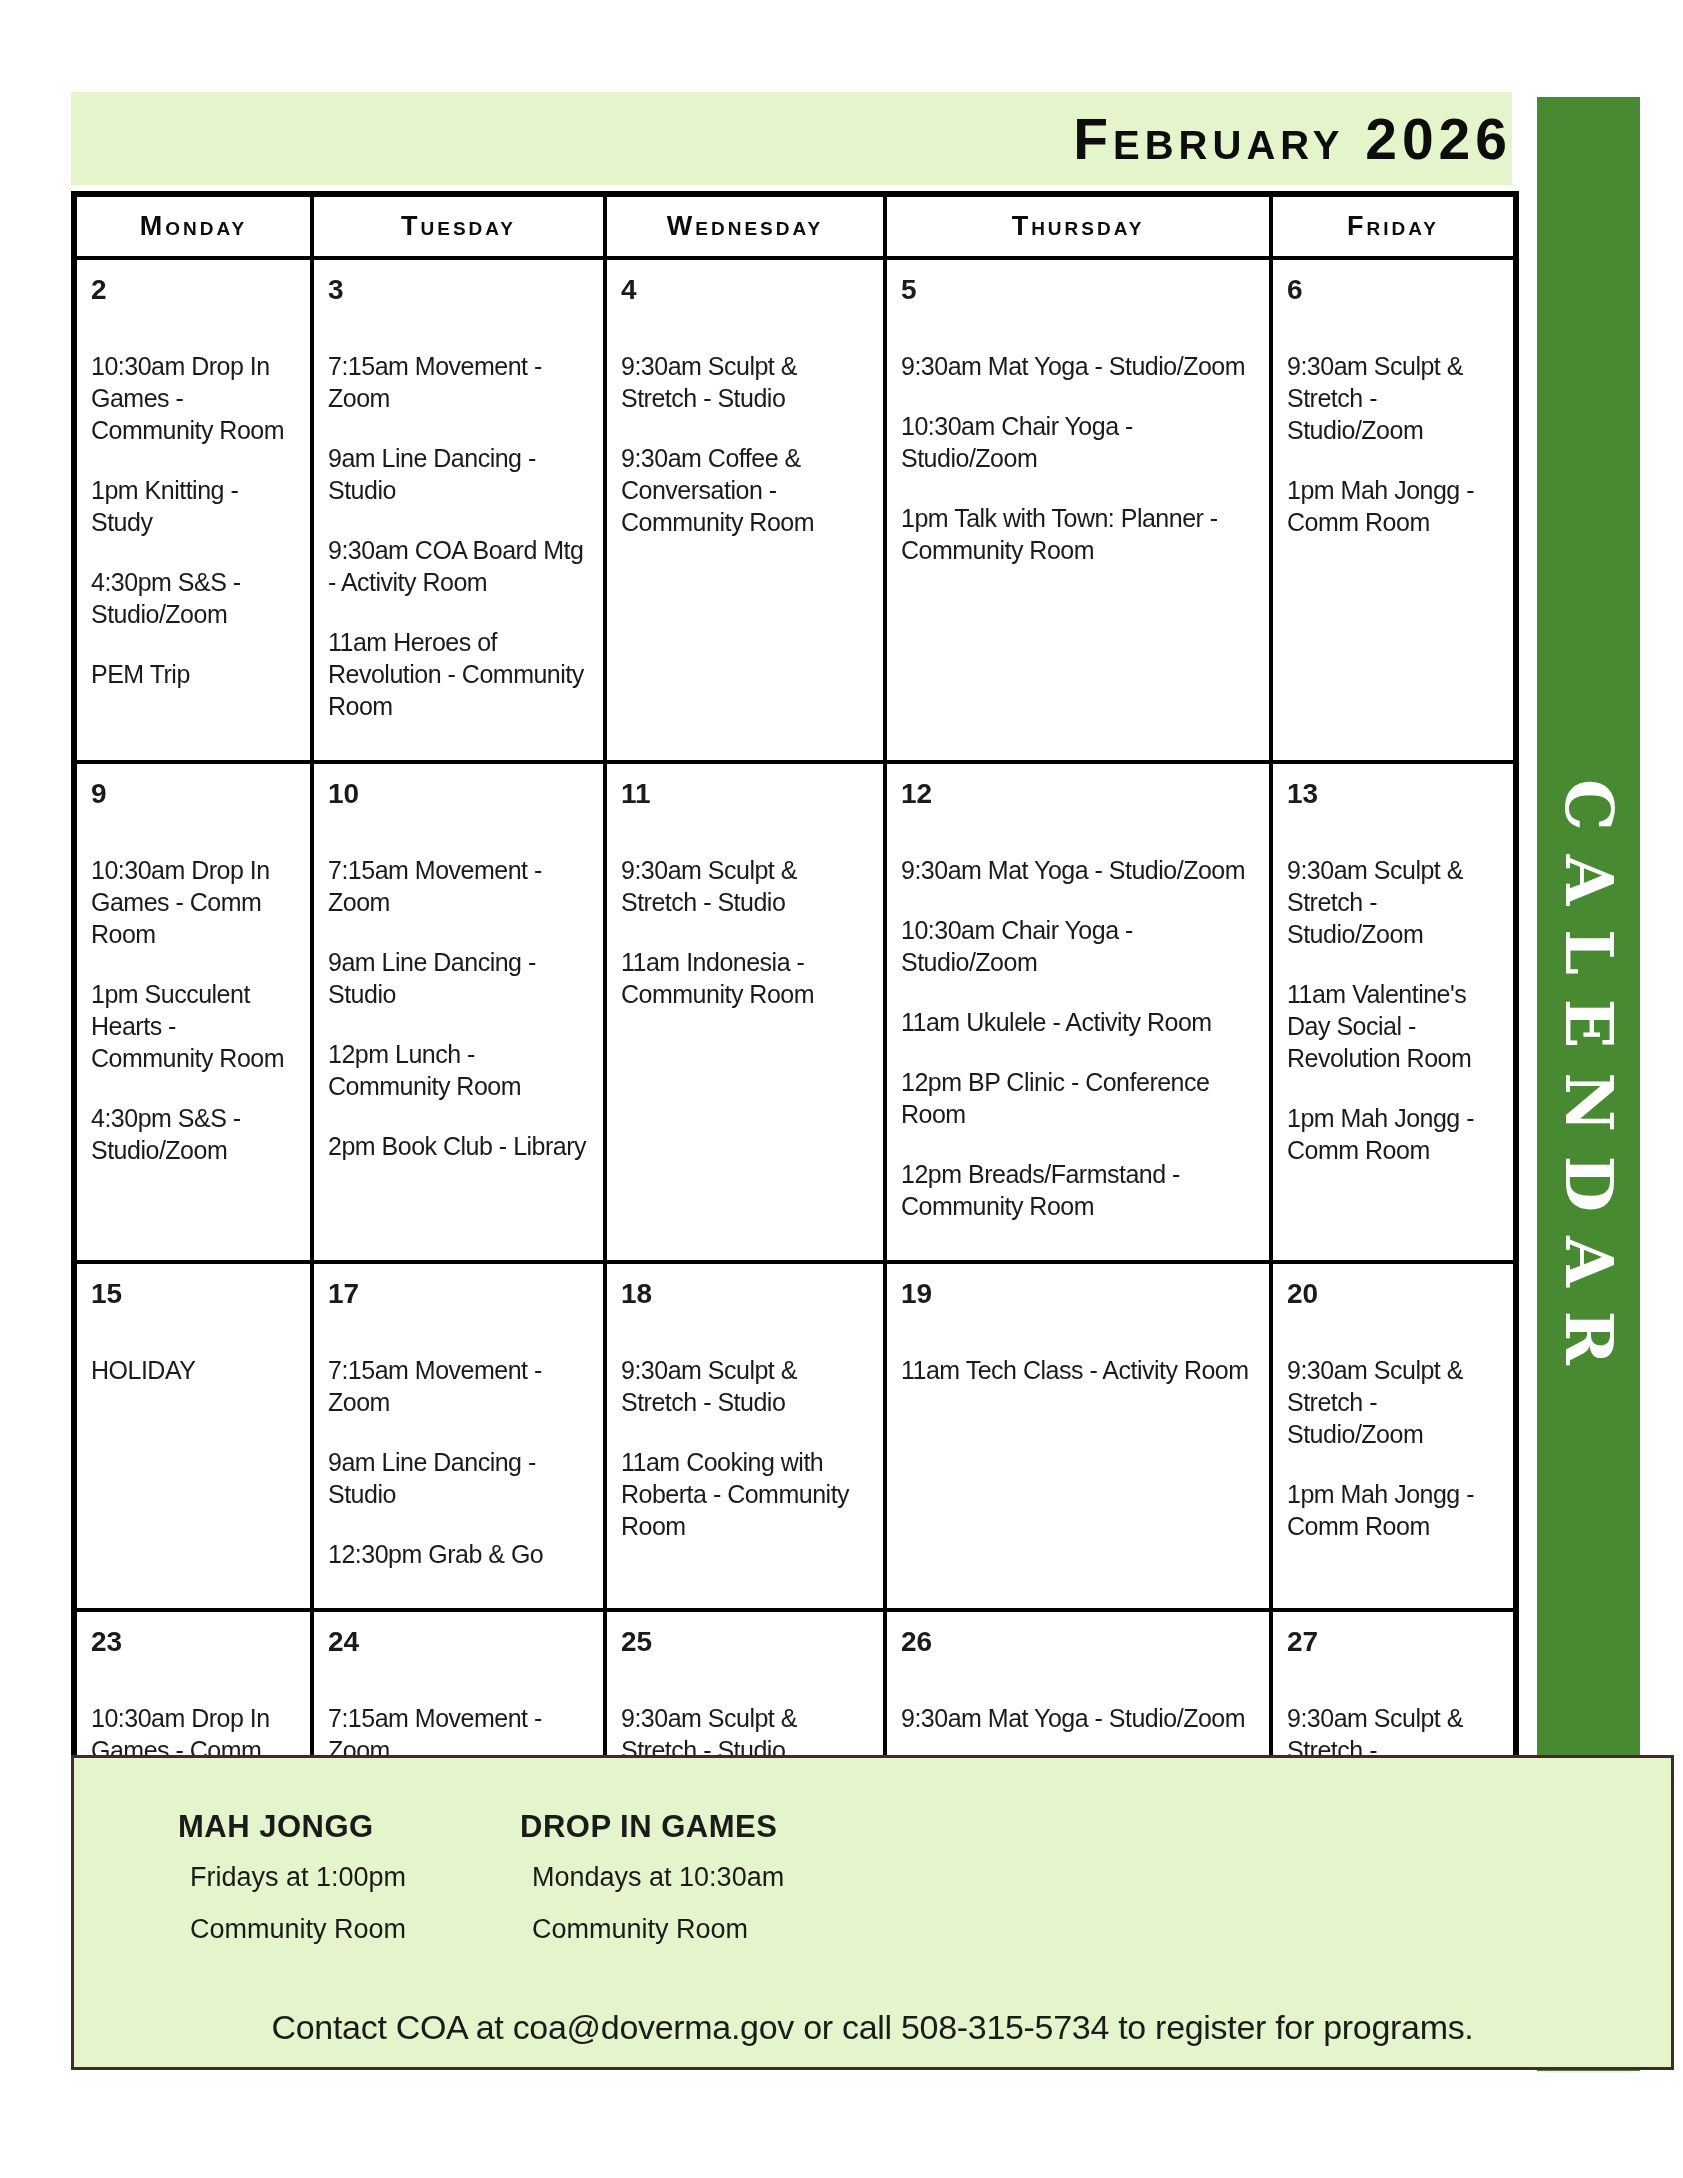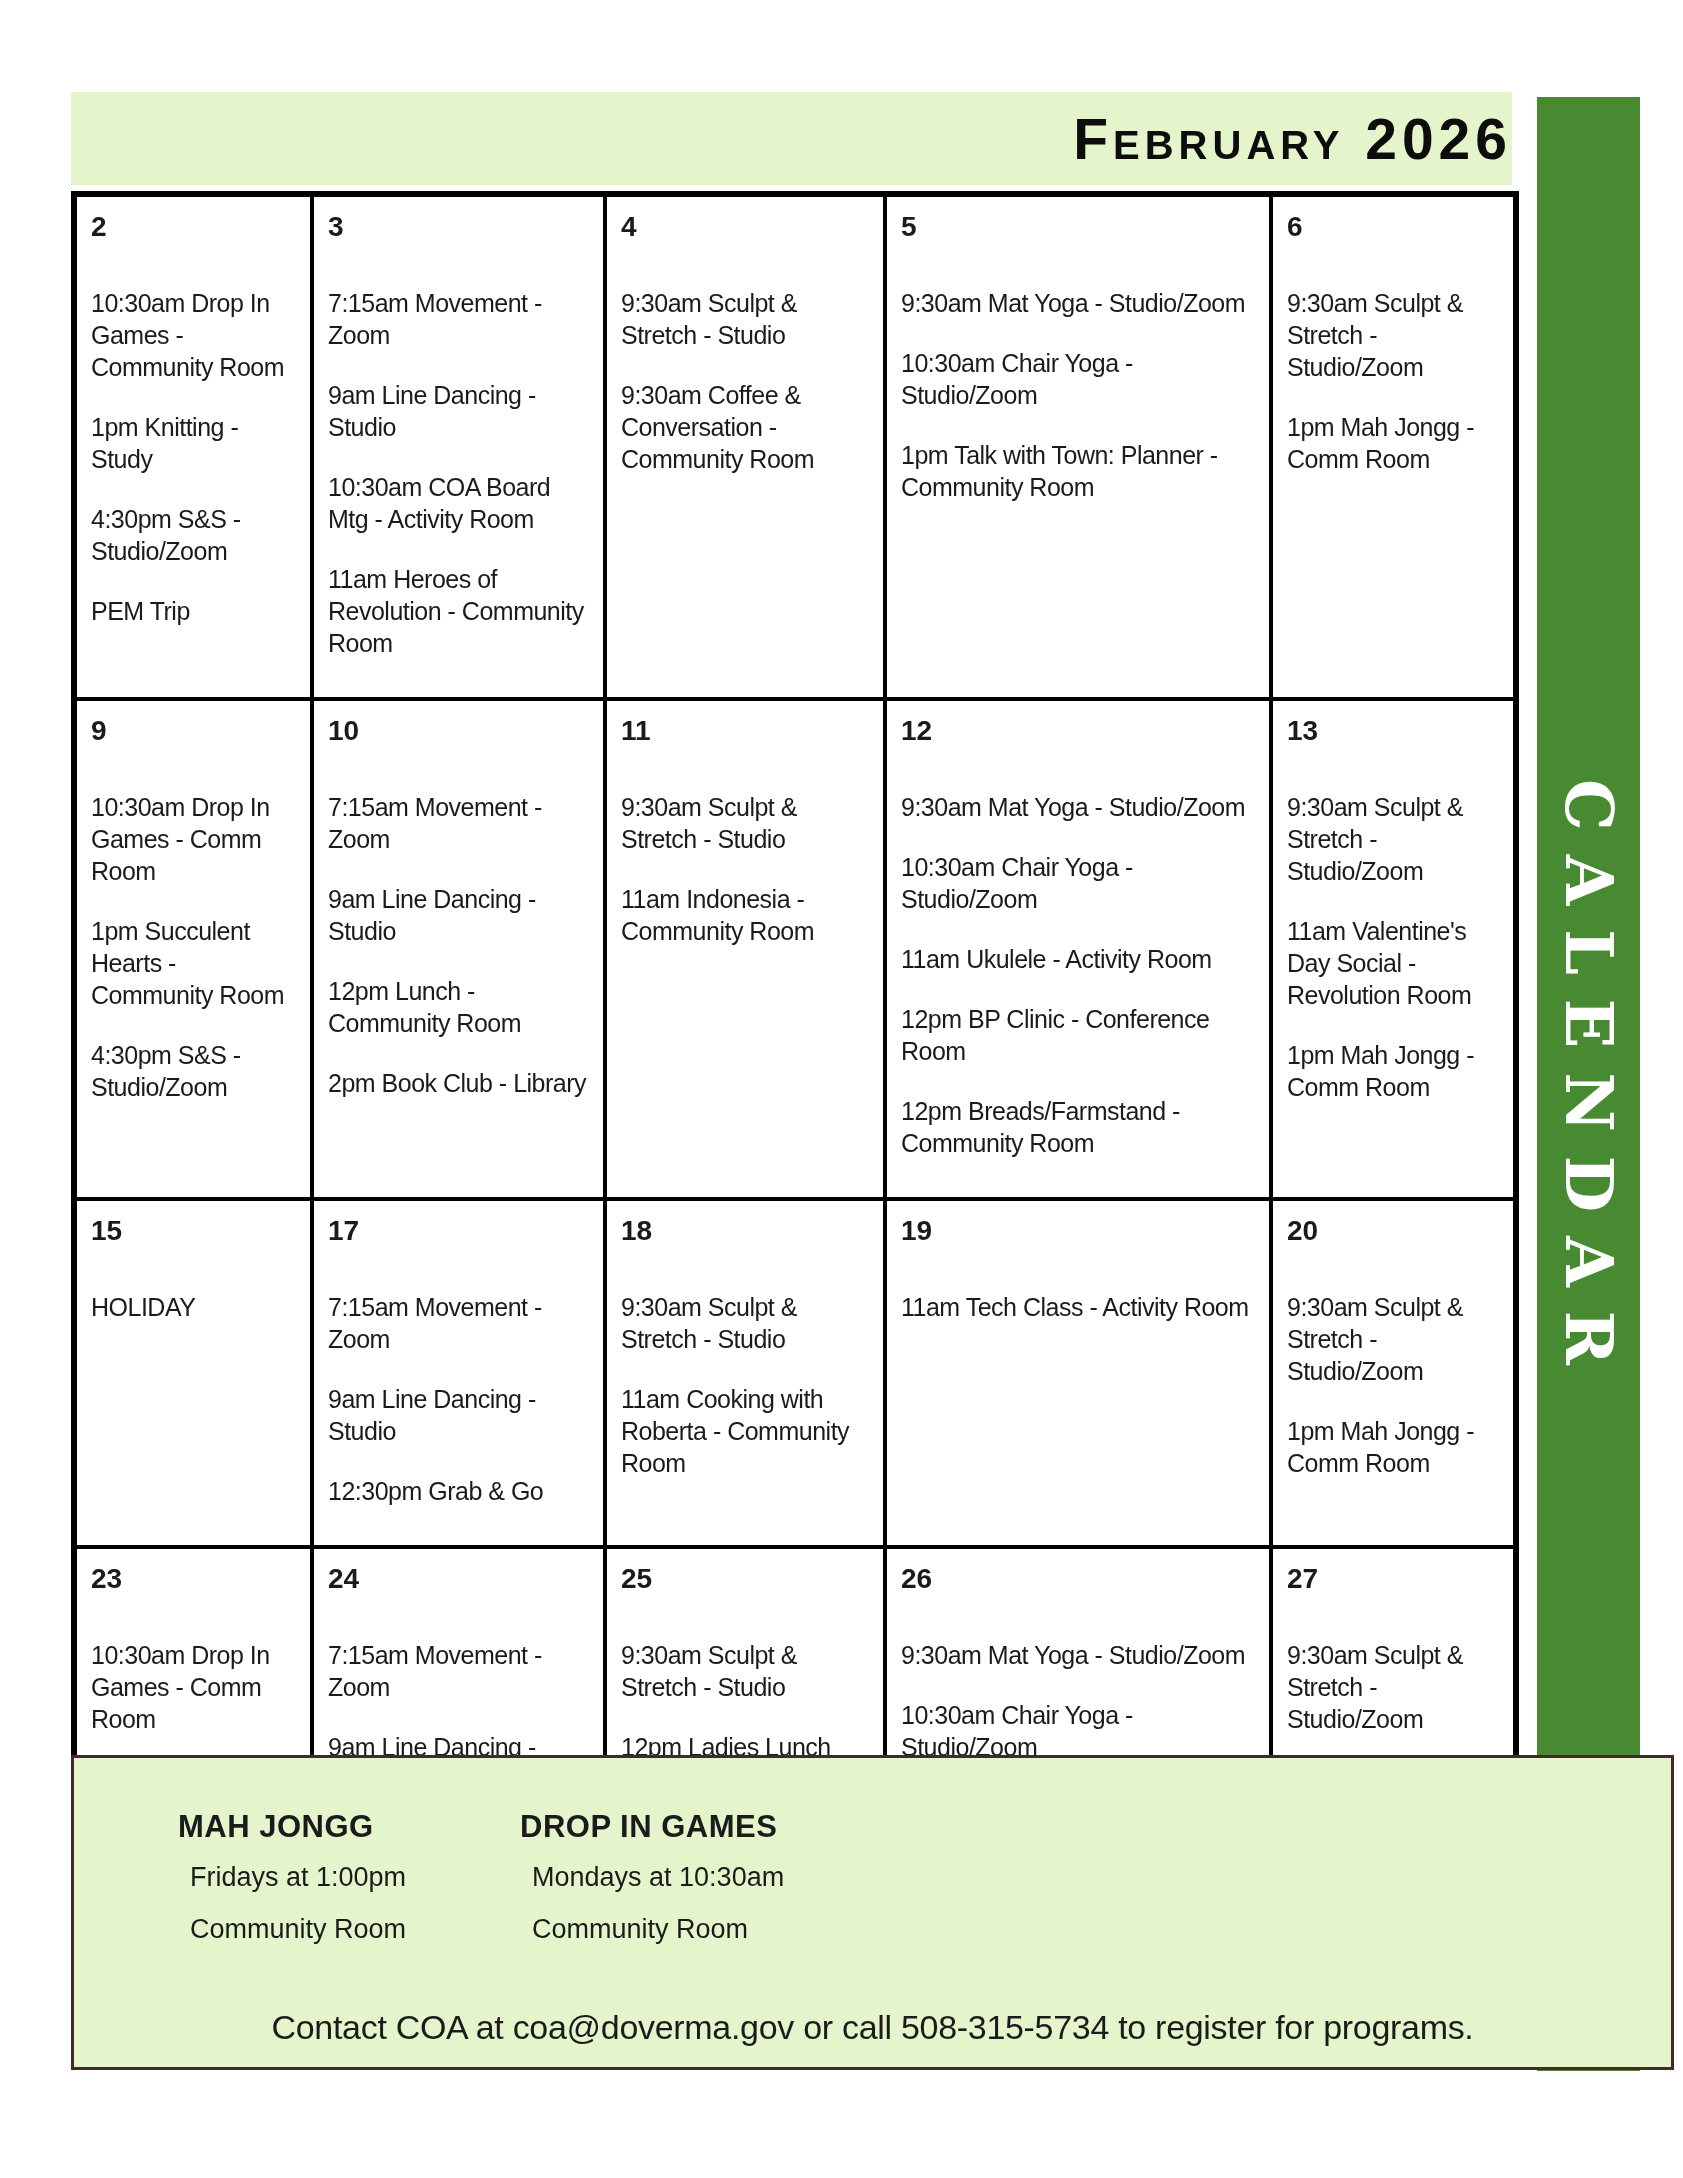--- a/index.html
+++ b/index.html
@@ -82,37 +82,44 @@
 
   <table class="cal">
     <colgroup>
       <col style="width:238px">
         <col style="width:293px">
         <col style="width:280px">
         <col style="width:386px">
         <col style="width:245px">
     </colgroup>
     <tbody>
+        <tr>
+      <th class="dayhead">Monday</th>
+      <th class="dayhead">Tuesday</th>
+      <th class="dayhead">Wednesday</th>
+      <th class="dayhead">Thursday</th>
+      <th class="dayhead">Friday</th>
+    </tr>
 
     <tr class="r1">
       <td class="daycell">
         <div class="date">2</div>
         <div class="events">
               <p class="event">10:30am Drop In Games - Community Room</p>
               <p class="event">1pm Knitting - Study</p>
               <p class="event">4:30pm S&amp;S - Studio/Zoom</p>
               <p class="event">PEM Trip</p>
             </div>
       </td>
       <td class="daycell">
         <div class="date">3</div>
         <div class="events">
               <p class="event">7:15am Movement - Zoom</p>
               <p class="event">9am Line Dancing - Studio</p>
-              <p class="event">10:30am COA Board Mtg - Activity Room</p>
+              <p class="event">9:30am COA Board Mtg - Activity Room</p>
               <p class="event">11am Heroes of Revolution - Community Room</p>
             </div>
       </td>
       <td class="daycell">
         <div class="date">4</div>
         <div class="events">
               <p class="event">9:30am Sculpt &amp; Stretch - Studio</p>
               <p class="event">9:30am Coffee &amp; Conversation - Community Room</p>
             </div>
       </td>

